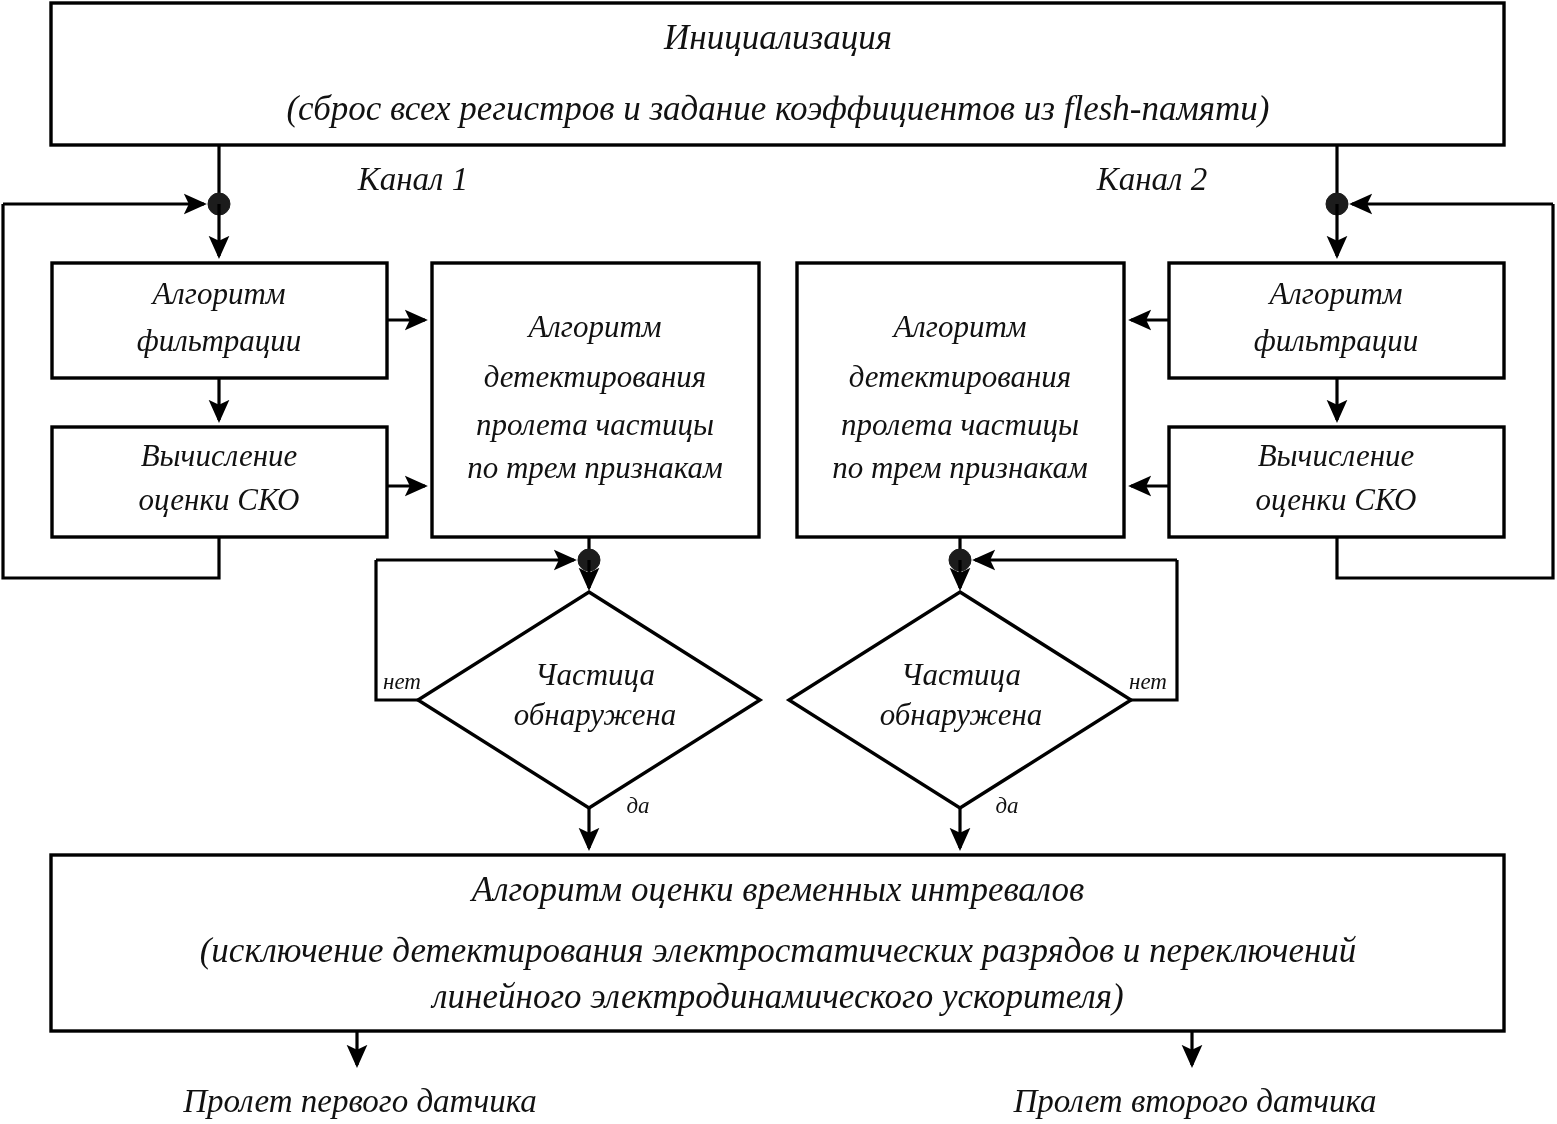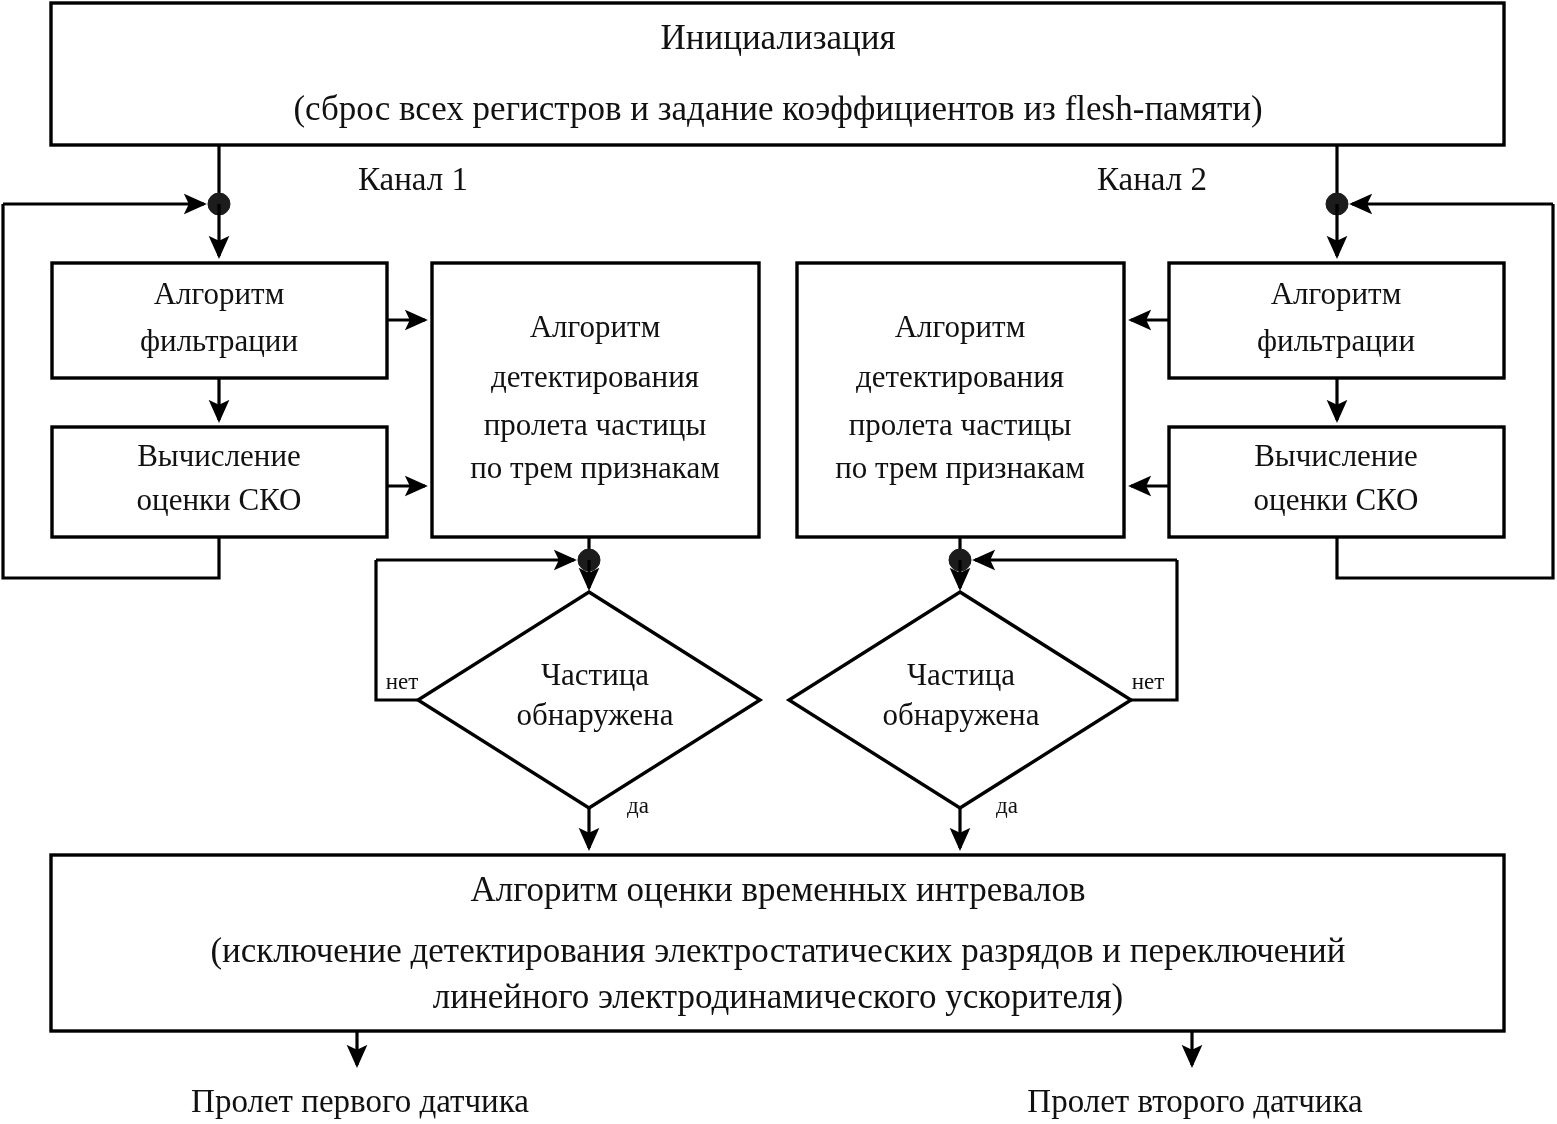--- a/index.html
+++ b/index.html
@@ -7,20 +7,21 @@
     padding: 0;
     background: #ffffff;
   }
   #root {
     position: relative;
     width: 1557px;
     height: 1124px;
     background: #ffffff;
     font-family: "Liberation Serif", "DejaVu Serif", serif;
     overflow: hidden;
+    font-style: italic;
   }
   svg.flow {
     position: absolute;
     top: 0;
     left: 0;
     width: 1557px;
     height: 1124px;
   }
   .box {
     fill: #ffffff;

